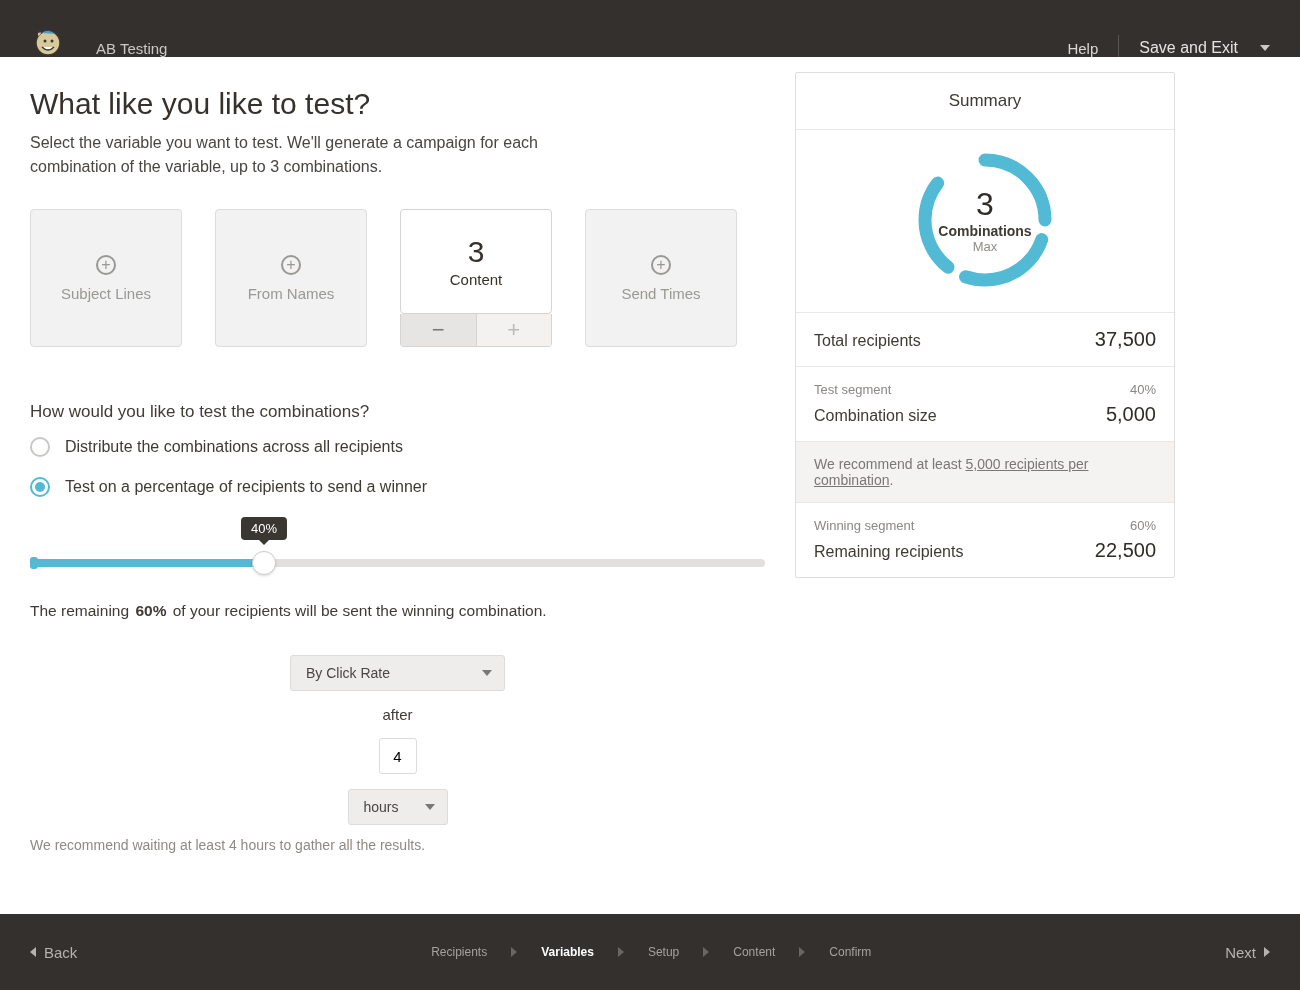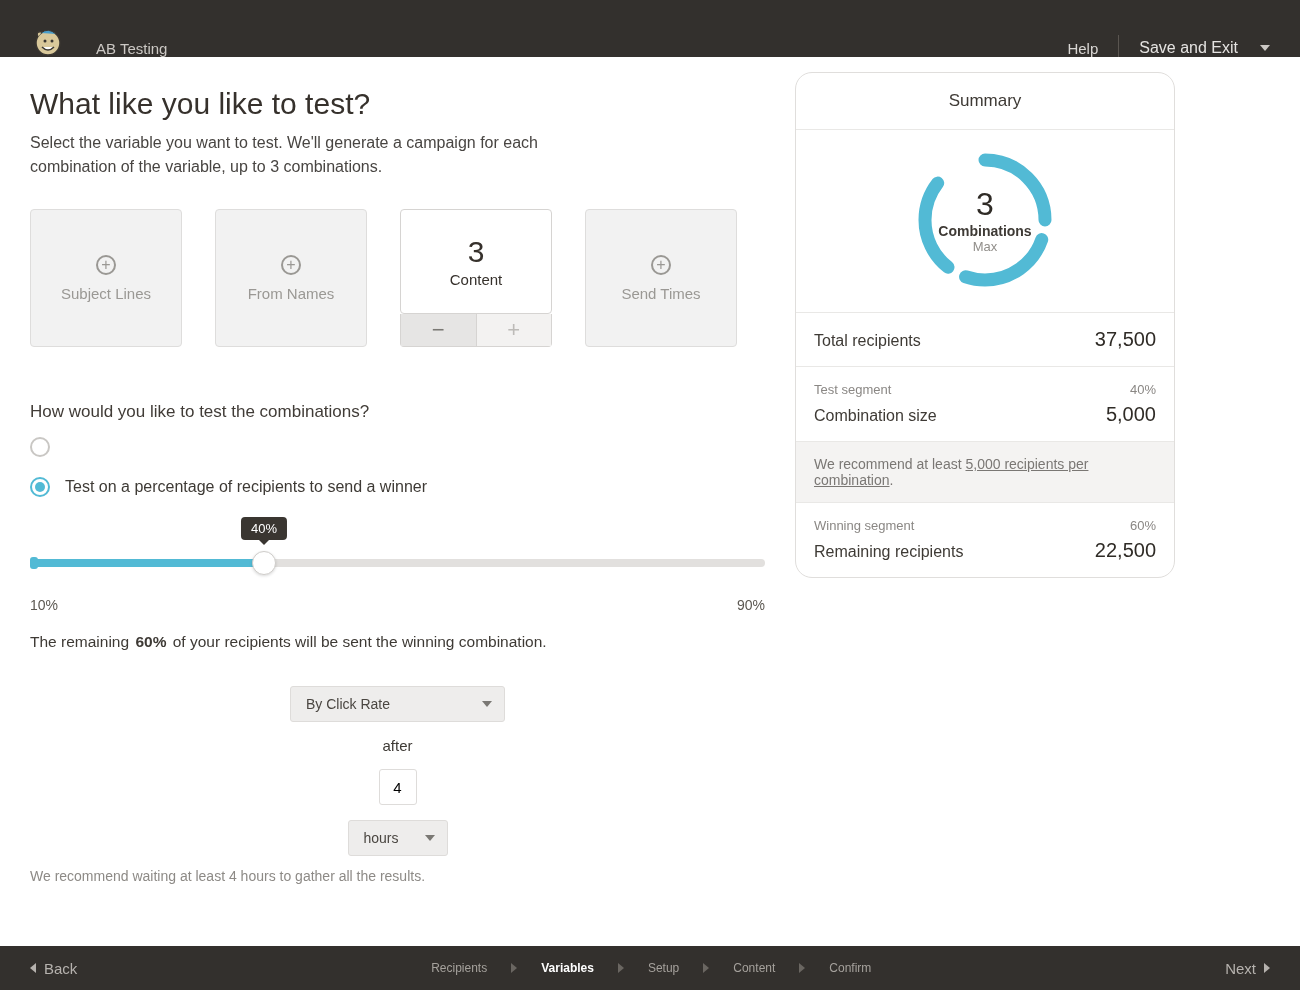--- a/index.html
+++ b/index.html
@@ -117,21 +117,21 @@
   .select.w1{min-width:215px;}
   .select.w2{min-width:100px;}
   .after-label{font-size:15px;color:#3e3a35;}
   .num-input{
     width:38px;height:36px;border:1px solid #dedcda;border-radius:3px;text-align:center;font-size:15px;
   }
   .hint { font-size:14px; color:#8d8a86;}
 
   
   .summary {
-    border:1px solid #e0dedc; border-radius:17px; background:#fff;
+    border:1px solid #e0dedc; border-radius:2px; background:#fff;
   }
   .summary-head {
     text-align:center; font-size:17px; font-weight:500; padding:18px 0;
     border-bottom:1px solid #e9e8e6; color:#3e3a35;
   }
   .donut-wrap { display:flex; justify-content:center; padding:20px 0 22px; border-bottom:1px solid #e9e8e6;}
   .donut { position:relative; width:140px; height:140px;}
   .donut svg{transform:rotate(-90deg);}
   .donut-center{position:absolute;inset:0;display:flex;flex-direction:column;align-items:center;justify-content:center;}
   .donut-center .big{font-size:32px;font-weight:400;color:#2f2b26;}
@@ -143,21 +143,21 @@
   .line{display:flex;justify-content:space-between;align-items:baseline;gap:16px;}
   .lab-sm{font-size:13px;color:#8a8784;}
   .val-sm{font-size:13px;color:#8a8784;}
   .lab-lg{font-size:16px;color:#3e3a35;font-weight:500;}
   .val-lg{font-size:20px;color:#2f2b26;font-weight:500;}
   .reco-row{background:#f4f3f2;padding:14px 18px;font-size:14px;color:#7a7774;border-bottom:1px solid #e9e8e6;}
   .reco-row .u{text-decoration:underline;}
 
   
   .bottombar{
-    position:absolute; left:0; right:0; bottom:0; height:44px;
+    position:absolute; left:0; right:0; bottom:0; height:76px;
     background:#33302d; color:#b6b2ae;
     display:flex; align-items:center; padding:0 30px;
   }
   .bbtn{display:flex;align-items:center;gap:8px;cursor:pointer;font-size:15px;}
   .chev-l{width:0;height:0;border-top:5px solid transparent;border-bottom:5px solid transparent;border-right:6px solid #b6b2ae;}
   .chev-r{width:0;height:0;border-top:5px solid transparent;border-bottom:5px solid transparent;border-left:6px solid #b6b2ae;}
   .chev-r.dim{border-left-color:#6a6661;}
   .crumbs{flex:1;display:flex;justify-content:center;gap:24px;align-items:center;font-size:12px;}
   .crumb{color:#a5a19c;cursor:pointer;}
   .crumb.active{color:#fff;font-weight:600;}
@@ -213,36 +213,33 @@
       <div class="card">
         <div class="plus-circle">+</div>
         <div class="label">Send Times</div>
       </div>
     </div>
 
     <h2>How would you like to test the combinations?</h2>
 
     <div class="radio-row">
       <div class="radio"></div>
+      <div class="radio-label">Distribute the combinations across all recipients</div>
     </div>
     <div class="radio-row">
       <div class="radio selected"></div>
       <div class="radio-label">Test on a percentage of recipients to send a winner</div>
     </div>
 
     <div class="slider-area">
       <div class="slider-tooltip">40%</div>
       <div class="track"></div>
       <div class="track-start"></div>
       <div class="fill"></div>
       <div class="handle"></div>
-    </div>
-    <div class="slider-labels">
-      <span>10%</span>
-      <span>90%</span>
     </div>
 
     <p class="remaining-text">
       <span>The remaining </span>
       <span class="pct">60%</span>
       <span> of your recipients will be sent the winning combination.</span>
     </p>
 
     <div class="metric-row">
       <div class="select w1">

